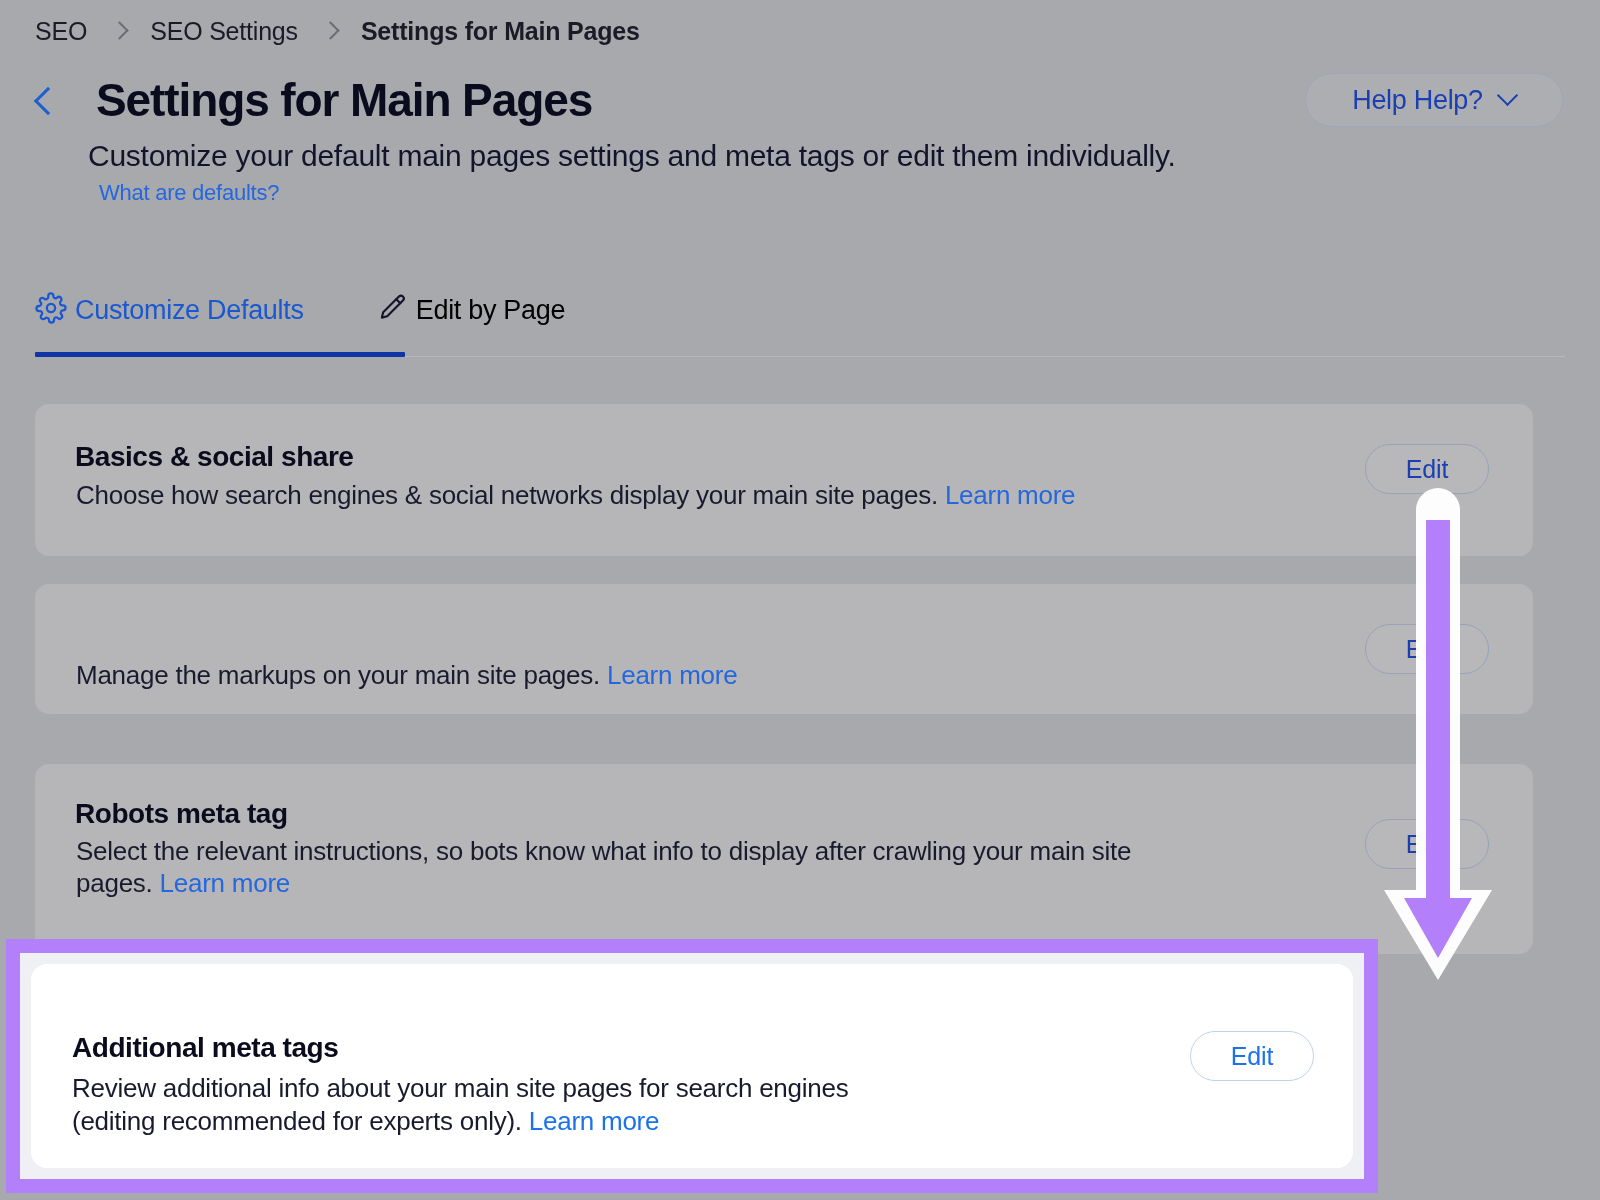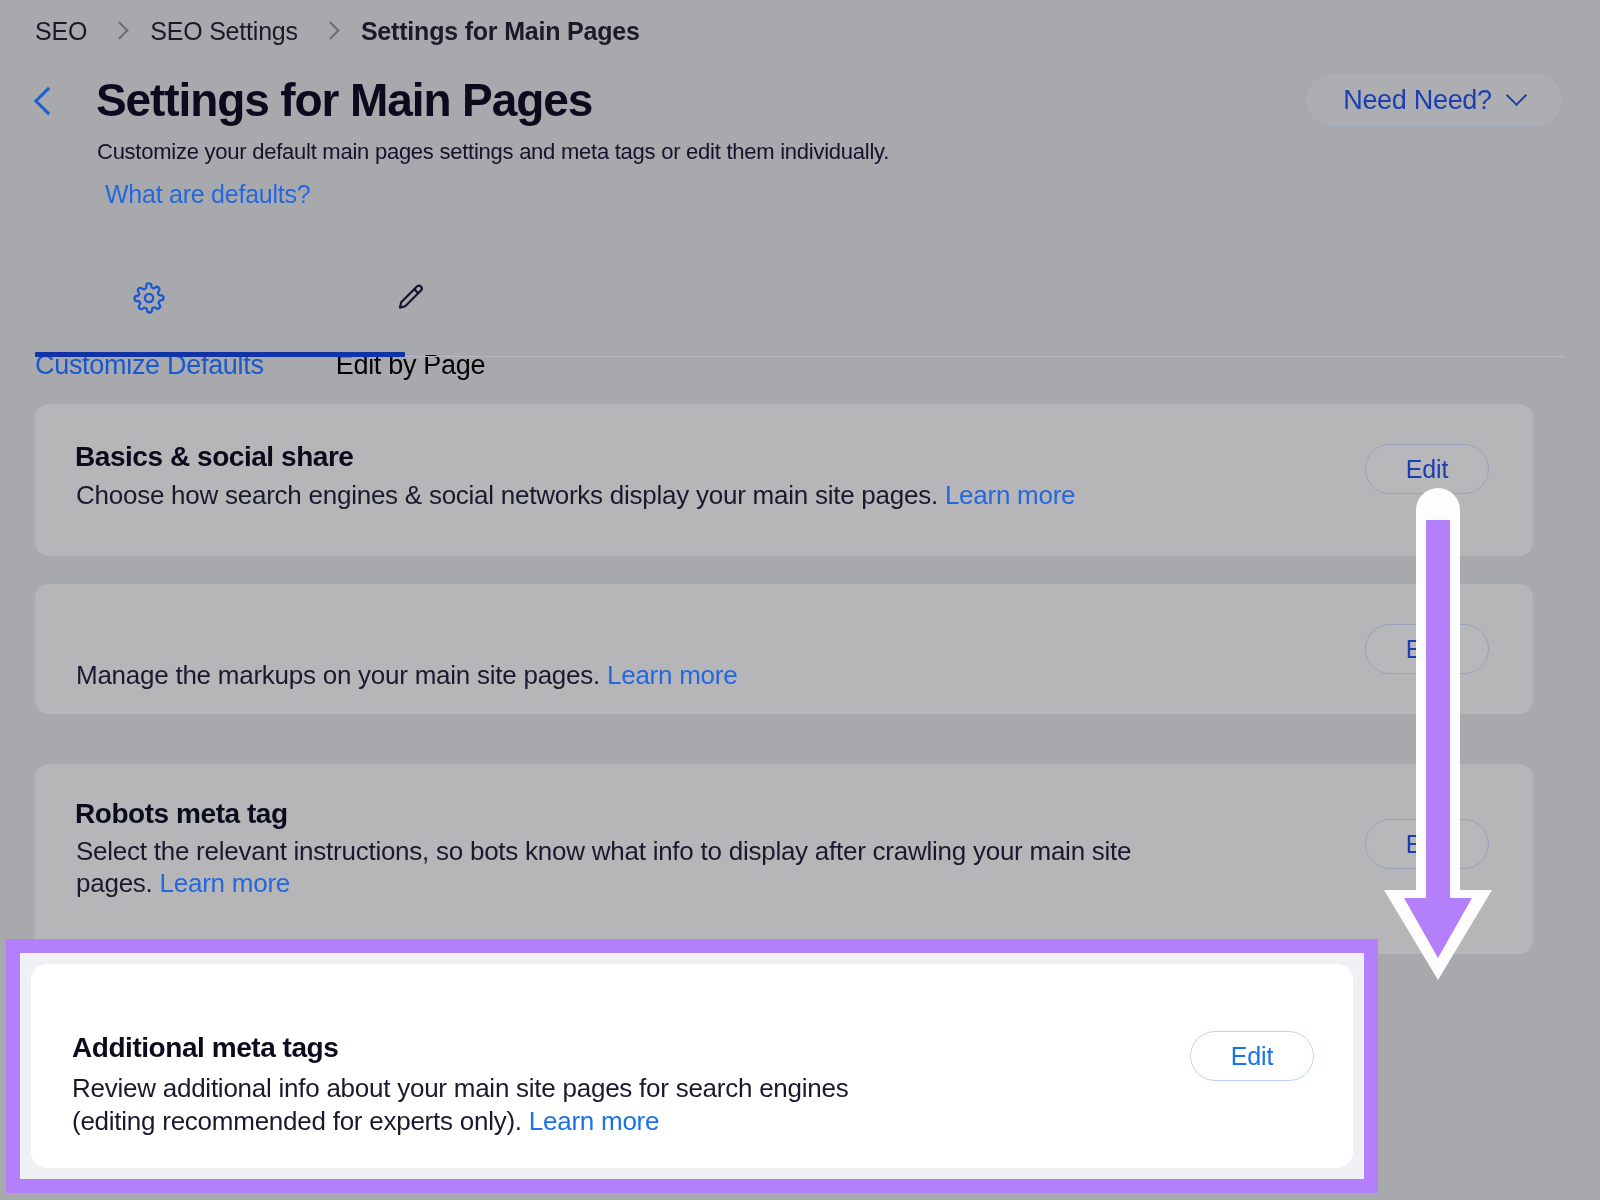--- a/index.html
+++ b/index.html
@@ -61,29 +61,29 @@
     position: absolute;
     left: 96px; top: 74px;
     font-size: 46px;
     font-weight: bold;
     color: #0b0b1e;
     letter-spacing: -1.1px;
     line-height: 1.15;
   }
   .page-subtitle {
     position: absolute;
-    left: 97px; top: 139px;
-    font-size: 22px;
+    left: 88px; top: 139px;
+    font-size: 30px;
     color: #13132b;
     letter-spacing: -0.25px;
   }
   .defaults-link {
     position: absolute;
-    left: 105px; top: 180px;
-    font-size: 25px;
+    left: 99px; top: 180px;
+    font-size: 22px;
     color: #2567dd;
     letter-spacing: -0.25px;
     cursor: pointer;
   }
 
   .need-help {
     position: absolute;
     right: 37px; top: 73px;
     height: 54px;
     min-width: 258px;
@@ -119,25 +119,24 @@
   .tabs {
     position: absolute;
     left: 35px; top: 282px;
     width: 1530px;
     height: 76px;
     display: flex;
     align-items: flex-start;
   }
   .tab {
     display: flex; align-items: center;
-    gap: 32px;
+    gap: 8px;
     height: 56px;
     cursor: pointer;
     padding-right: 0;
-    flex-direction: column;
   }
   .tab-label { font-size: 27px; letter-spacing: -0.3px; }
   .tab.active .tab-label { color: #1a58cf; }
   .tab.inactive .tab-label { color: #000000; }
   .tab-spacer { width: 72px; }
   .tabs-rule {
     position: absolute;
     left: 35px; top: 356px;
     width: 1530px; height: 1px;
     background: #b8b9bd;
@@ -276,21 +275,21 @@
   <span class="sep"></span>
   <span class="crumb current">Settings for Main Pages</span>
 </div>
 
 <div class="back-btn"></div>
 <div class="page-title">Settings for Main Pages</div>
 <div class="page-subtitle">Customize your default main pages settings and meta tags or edit them individually.</div>
 <div class="defaults-link">What are defaults?</div>
 
 <div class="need-help">
-  <span class="nh-label">Need Need?</span>
+  <span class="nh-label">Help Help?</span>
   <span class="caret"></span>
 </div>
 
 <div class="tabs">
   <div class="tab active">
     <span>
       <svg width="32" height="32" viewBox="0 0 24 24" fill="none" stroke="#1a58cf" stroke-width="1.7">
         <circle cx="12" cy="12" r="3.1"></circle>
         <path d="M19.4 15a1.6 1.6 0 0 0 .32 1.77l.06.06a1.9 1.9 0 1 1-2.7 2.7l-.05-.06a1.6 1.6 0 0 0-1.78-.32 1.6 1.6 0 0 0-.97 1.47V21a1.9 1.9 0 1 1-3.82 0v-.1a1.6 1.6 0 0 0-1.04-1.46 1.6 1.6 0 0 0-1.77.32l-.06.06a1.9 1.9 0 1 1-2.7-2.7l.06-.06a1.6 1.6 0 0 0 .32-1.77 1.6 1.6 0 0 0-1.47-.97H3a1.9 1.9 0 1 1 0-3.82h.1a1.6 1.6 0 0 0 1.46-1.04 1.6 1.6 0 0 0-.32-1.77l-.06-.06a1.9 1.9 0 1 1 2.7-2.7l.06.06a1.6 1.6 0 0 0 1.77.32H9a1.6 1.6 0 0 0 .97-1.47V3a1.9 1.9 0 1 1 3.82 0v.1a1.6 1.6 0 0 0 .97 1.47 1.6 1.6 0 0 0 1.78-.32l.05-.06a1.9 1.9 0 1 1 2.7 2.7l-.06.06a1.6 1.6 0 0 0-.32 1.77V9a1.6 1.6 0 0 0 1.47.97H21a1.9 1.9 0 1 1 0 3.82h-.1a1.6 1.6 0 0 0-1.47.97z"></path>
       </svg>

